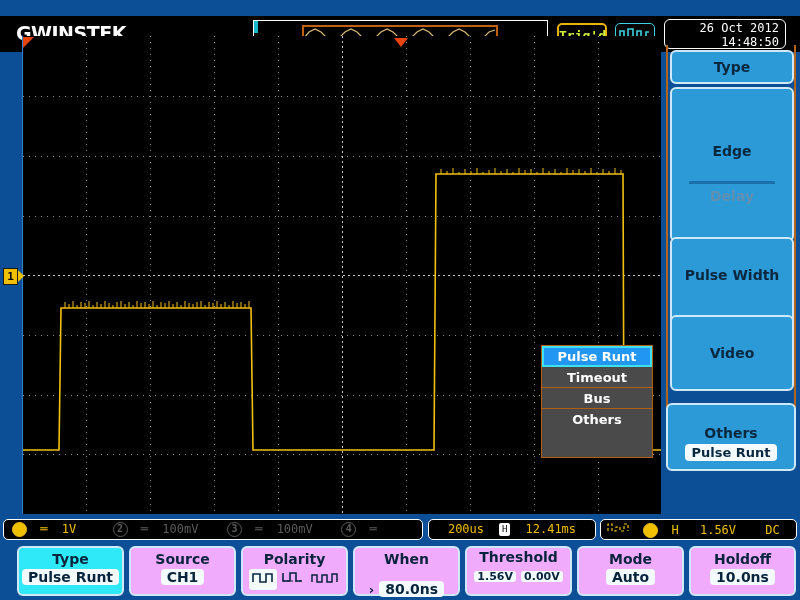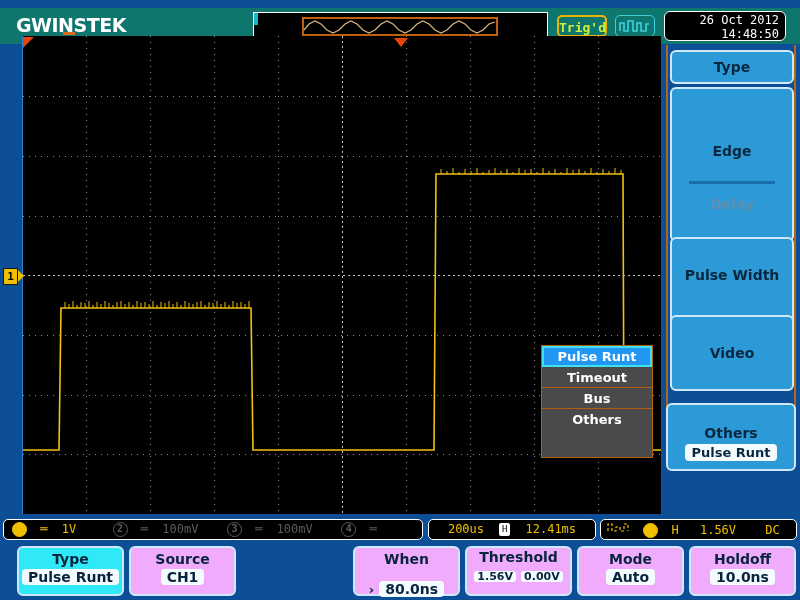--- a/index.html
+++ b/index.html
@@ -5,21 +5,21 @@
   html,body{margin:0;padding:0;}
   body{
     width:800px;height:600px;overflow:hidden;
     background:#0b4a8f;
     font-family:"DejaVu Sans Mono",monospace;
     -webkit-font-smoothing:none;
   }
   .screen{position:relative;width:800px;height:600px;background:#0d4f96;}
 
   
-  .topbar{position:absolute;left:0;top:8px;width:800px;height:36px;background:#0f766e;}
+  .topbar{position:absolute;left:0;top:16px;width:800px;height:36px;background:#000000;}
   .logo{position:absolute;left:16px;top:6px;font-family:"DejaVu Sans",sans-serif;
         font-weight:bold;font-size:19px;letter-spacing:-0.5px;color:#ffffff;}
   .logo .bar{position:absolute;left:47px;top:18px;width:12px;height:3px;background:#e06a20;}
 
   .overview{position:absolute;left:253px;top:4px;width:295px;height:28px;
             background:#000000;border:1px solid #ffffff;box-sizing:border-box;}
   .overview .tick{position:absolute;left:0;top:0;width:4px;height:12px;background:#17b7c9;}
   .ovbox{position:absolute;left:48px;top:4px;width:196px;height:19px;
          border:2px solid #c06010;box-sizing:border-box;}
 
@@ -198,21 +198,21 @@
     <div class="rstrip"></div>
     <div class="rstrip2"></div>
 
     <div class="rbtn" style="top:5px;height:34px;padding-top:7px">
       <div class="lbl">Type</div>
     </div>
 
     <div class="rbtn" style="top:42px;height:155px">
       <div class="lbl" style="margin-top:54px">Edge</div>
       <div class="sep" style="margin-top:22px"></div>
-      <div class="dim" style="margin-top:12px">Delay</div>
+      <div class="dim" style="margin-top:4px">Delay</div>
     </div>
 
     <div class="rbtn" style="top:192px;height:98px">
       <div class="lbl" style="margin-top:28px">Pulse Width</div>
     </div>
 
     <div class="rbtn" style="top:270px;height:76px">
       <div class="lbl" style="margin-top:28px">Video</div>
     </div>
 
@@ -266,20 +266,41 @@
     <div class="bbtn active" style="left:17px">
       <div class="t">Type</div>
       <div class="v">Pulse Runt</div>
     </div>
 
     <div class="bbtn" style="left:129px">
       <div class="t">Source</div>
       <div class="v">CH1</div>
     </div>
 
+    <div class="bbtn" style="left:241px">
+      <div class="t">Polarity</div>
+      <div style="margin-top:2px;display:flex;justify-content:space-around;align-items:center;padding:0 4px;">
+        <span style="background:#f4fbff;border-radius:3px;padding:1px 2px;display:inline-block;">
+          <svg width="24" height="15">
+              <polyline points="2,12 2,4 9,4 9,12 15,12 15,4 21,4 21,12" fill="none" stroke="#0a2740" stroke-width="1.6"></polyline>
+            </svg>
+        </span>
+        <span>
+          <svg width="24" height="15">
+              <polyline points="2,3 2,11 9,11 9,3 15,3 15,11 21,11" fill="none" stroke="#07243c" stroke-width="1.6" stroke-dasharray="0"></polyline>
+          <line x1="2" y1="11" x2="21" y2="11" stroke="#07243c" stroke-width="1" stroke-dasharray="2,2"></line>
+            </svg>
+        </span>
+        <span>
+          <svg width="30" height="15">
+              <polyline points="2,12 2,5 7,5 7,12 12,12 12,5 17,5 17,12 22,12 22,4 27,4 27,12" fill="none" stroke="#07243c" stroke-width="1.5"></polyline>
+            </svg>
+        </span>
+      </div>
+    </div>
 
     <div class="bbtn" style="left:353px">
       <div class="t">When</div>
       <div style="margin-top:12px;">
         <span style="font-size:13px;font-weight:bold;">›</span>
         <span class="v">80.0ns</span>
       </div>
     </div>
 
     <div class="bbtn" style="left:465px">

